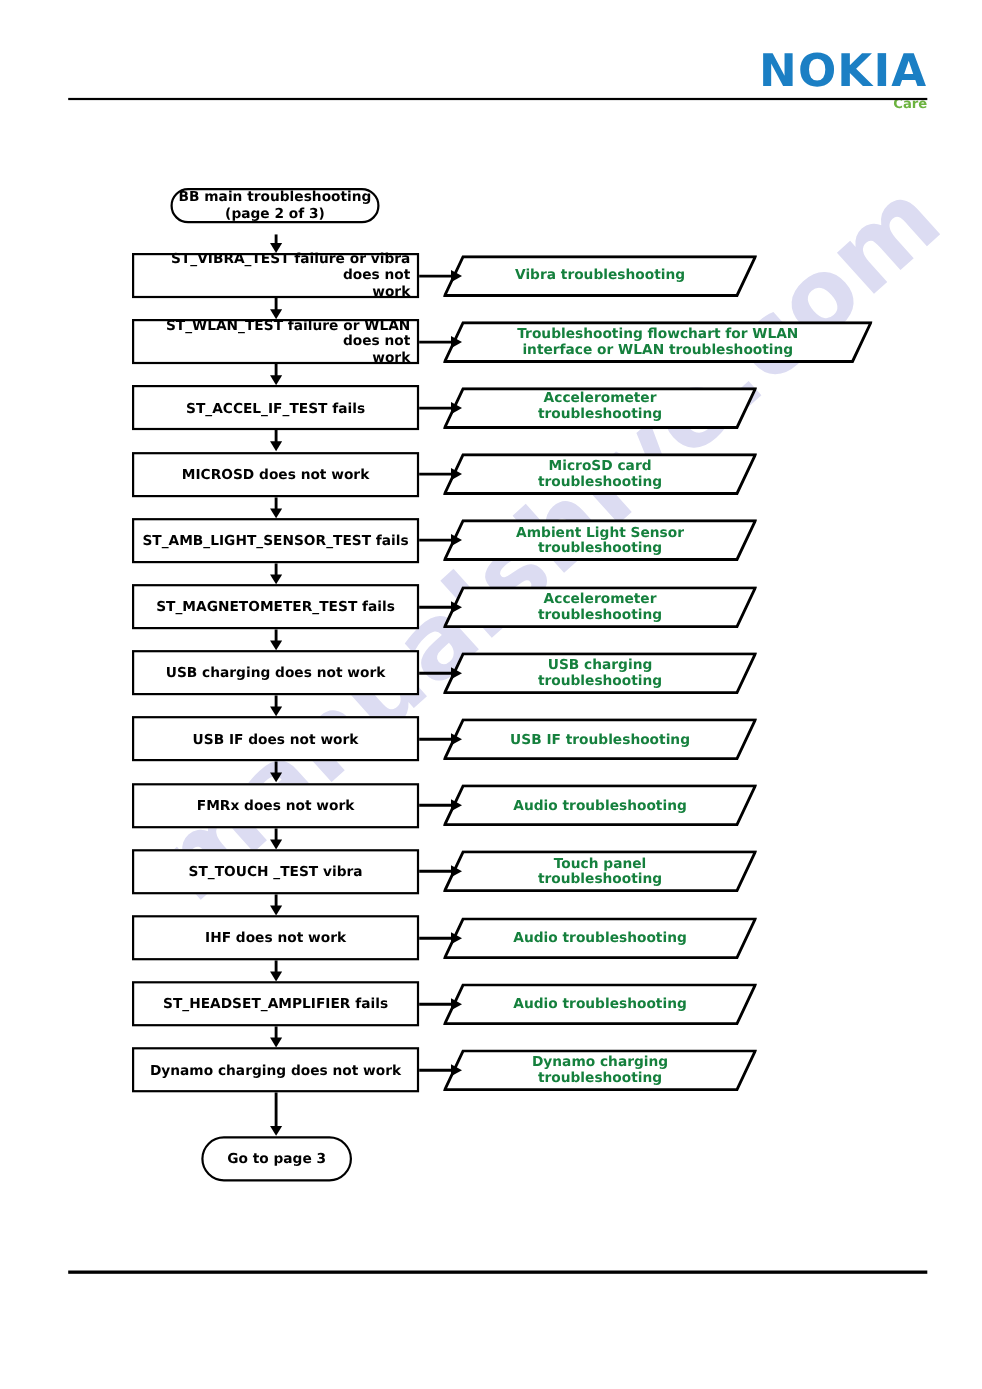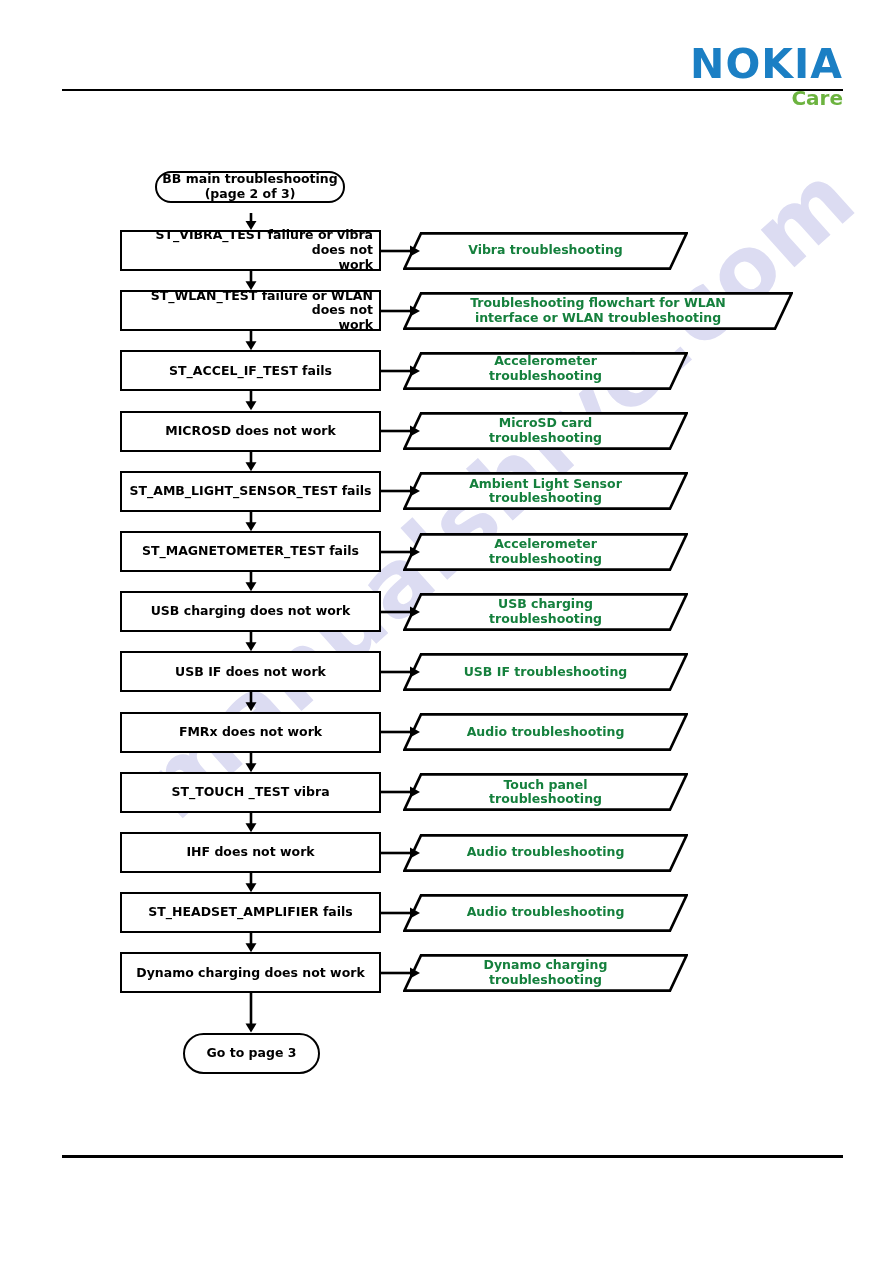--- a/index.html
+++ b/index.html
@@ -35,21 +35,21 @@
     font-family: "DejaVu Sans", sans-serif;
     font-weight: bold;
     font-size: 41px;
     letter-spacing: 1px;
     color: #1b7fc4;
     display: block;
   }
   #brand .care {
     font-family: "DejaVu Sans", sans-serif;
     font-weight: bold;
-    font-size: 20px;
+    font-size: 12px;
     color: #6cb33f;
     display: block;
     margin-top: 3px;
     letter-spacing: 0px;
   }
 
   #header-rule {
     position: absolute;
     left: 62px;
     top: 89px;

